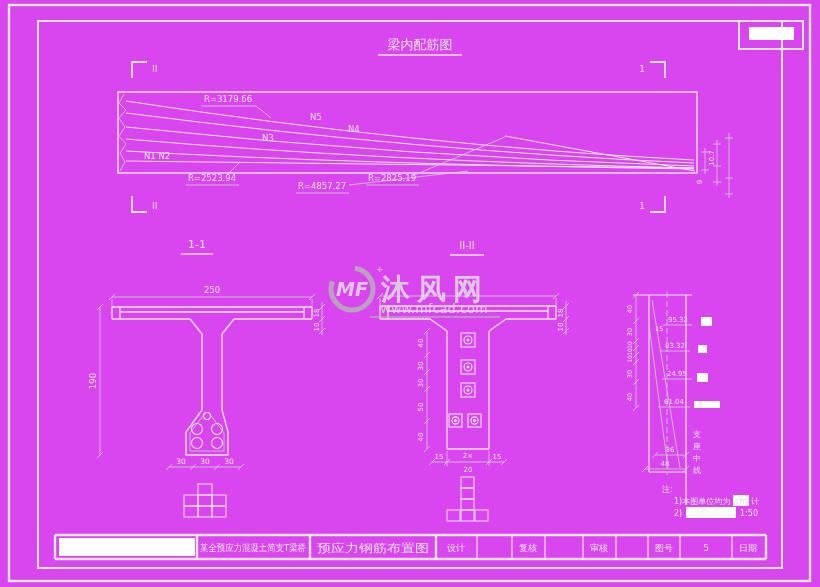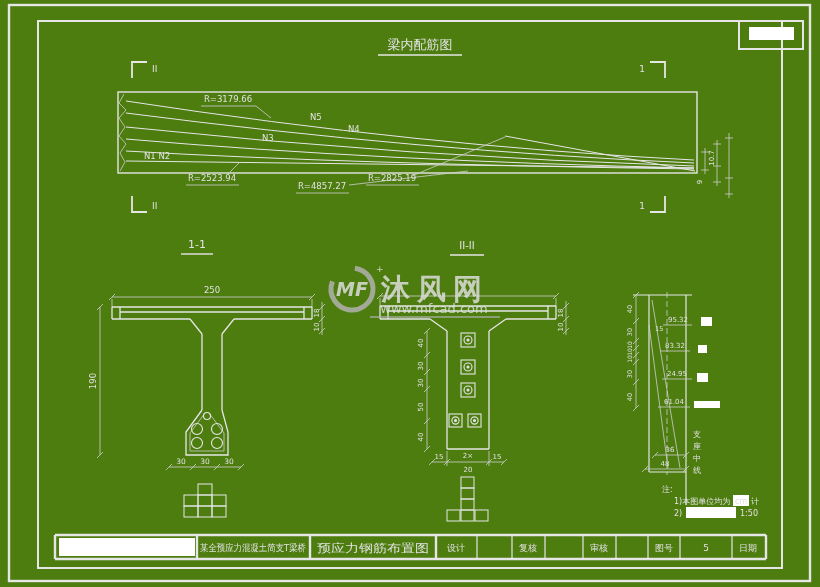--- a/index.html
+++ b/index.html
@@ -1,16 +1,16 @@
 <!DOCTYPE html>
 <html><head>
 <meta charset="utf-8">
 <style>
   html,body{margin:0;padding:0;background:#000;}
-  .canvas{position:relative;width:820px;height:587px;background:#4d7c0f;overflow:hidden;}
+  .canvas{position:relative;width:820px;height:587px;background:#d946ef;overflow:hidden;}
   svg{position:absolute;left:0;top:0;}
   svg text{font-family:"DejaVu Sans","Liberation Sans",sans-serif;fill:#e2e2e2;stroke:none;}
   .ln{stroke:#e6e6e6;fill:none;}
   .thin{stroke:#cfcfcf;stroke-width:0.8;fill:none;}
   .wm{opacity:0.82;}
 </style>
 </head>
 <body>
 
 <div class="canvas">

